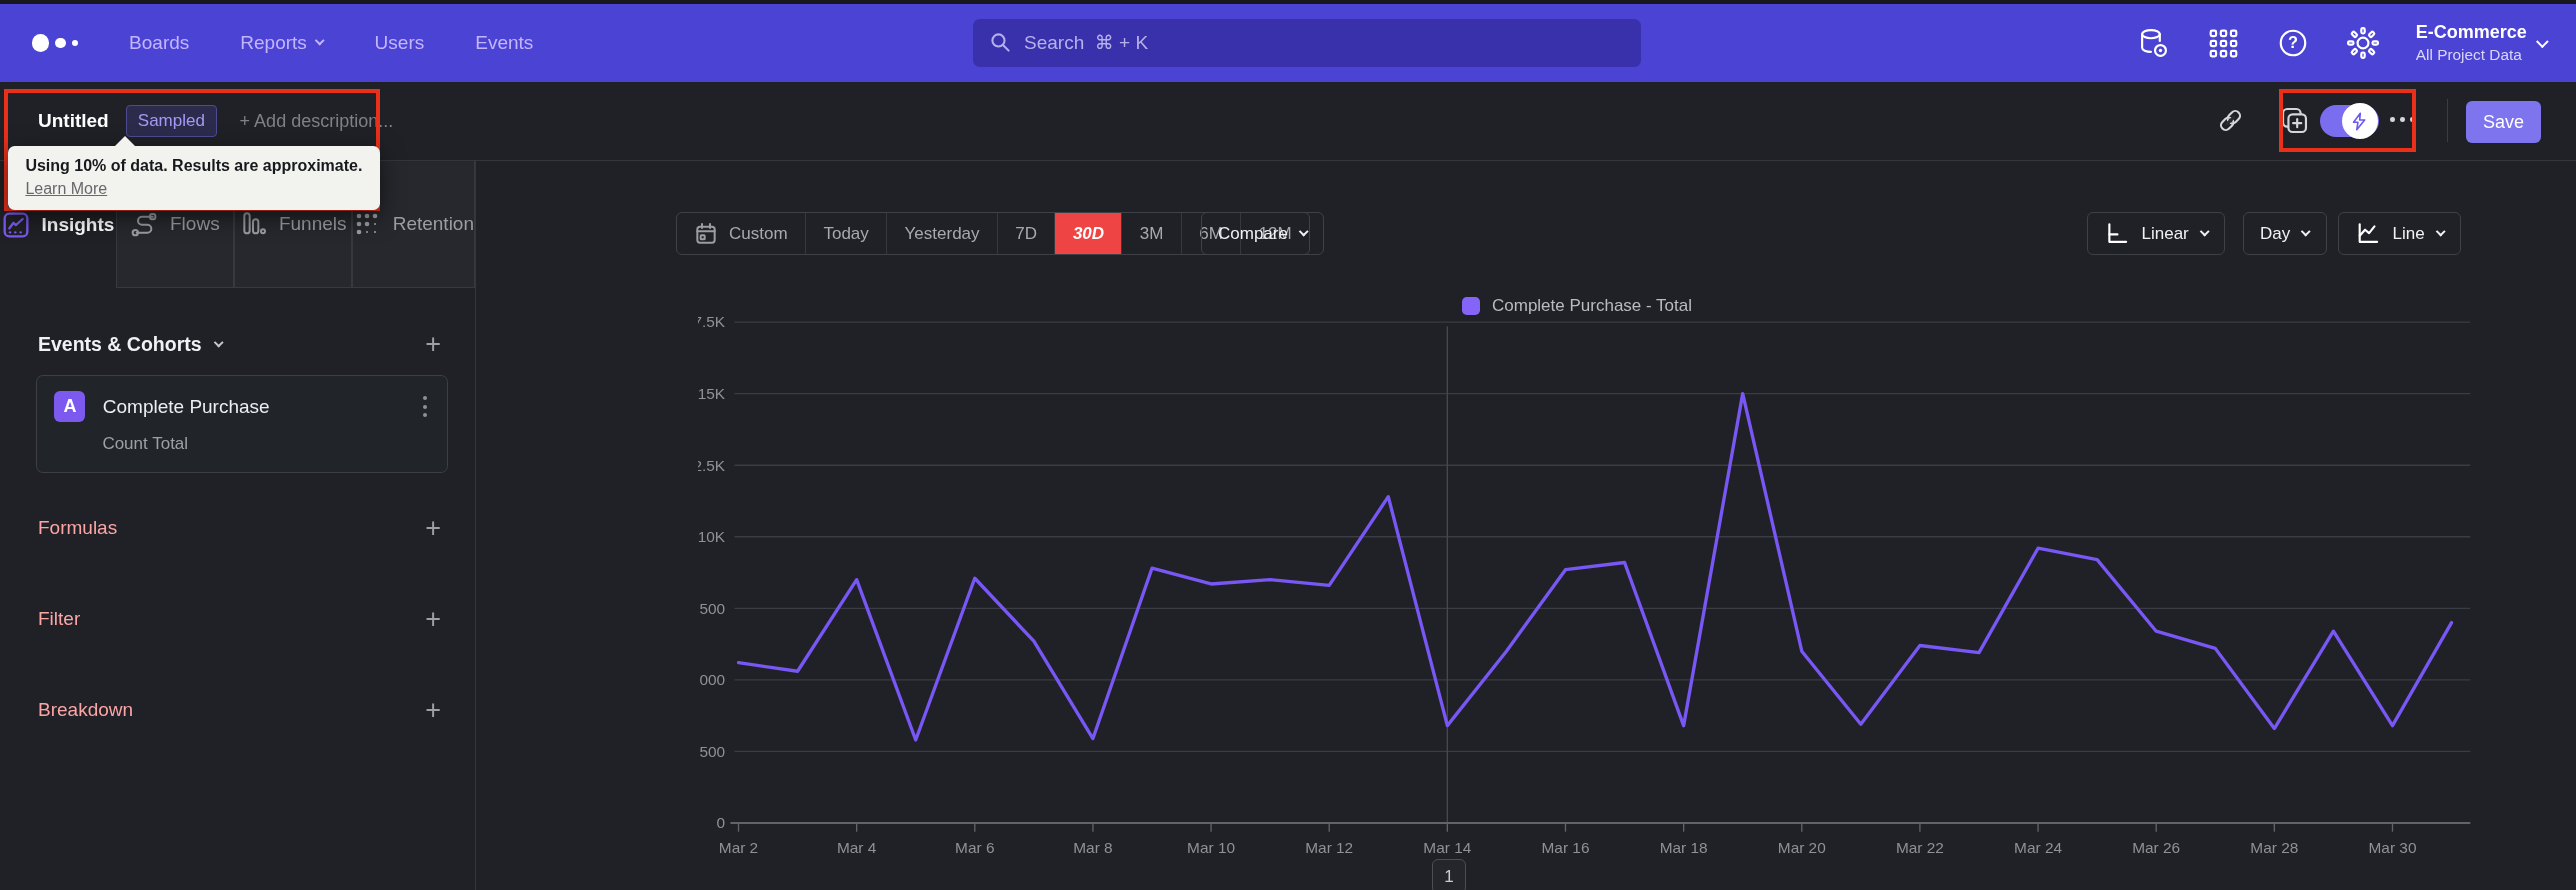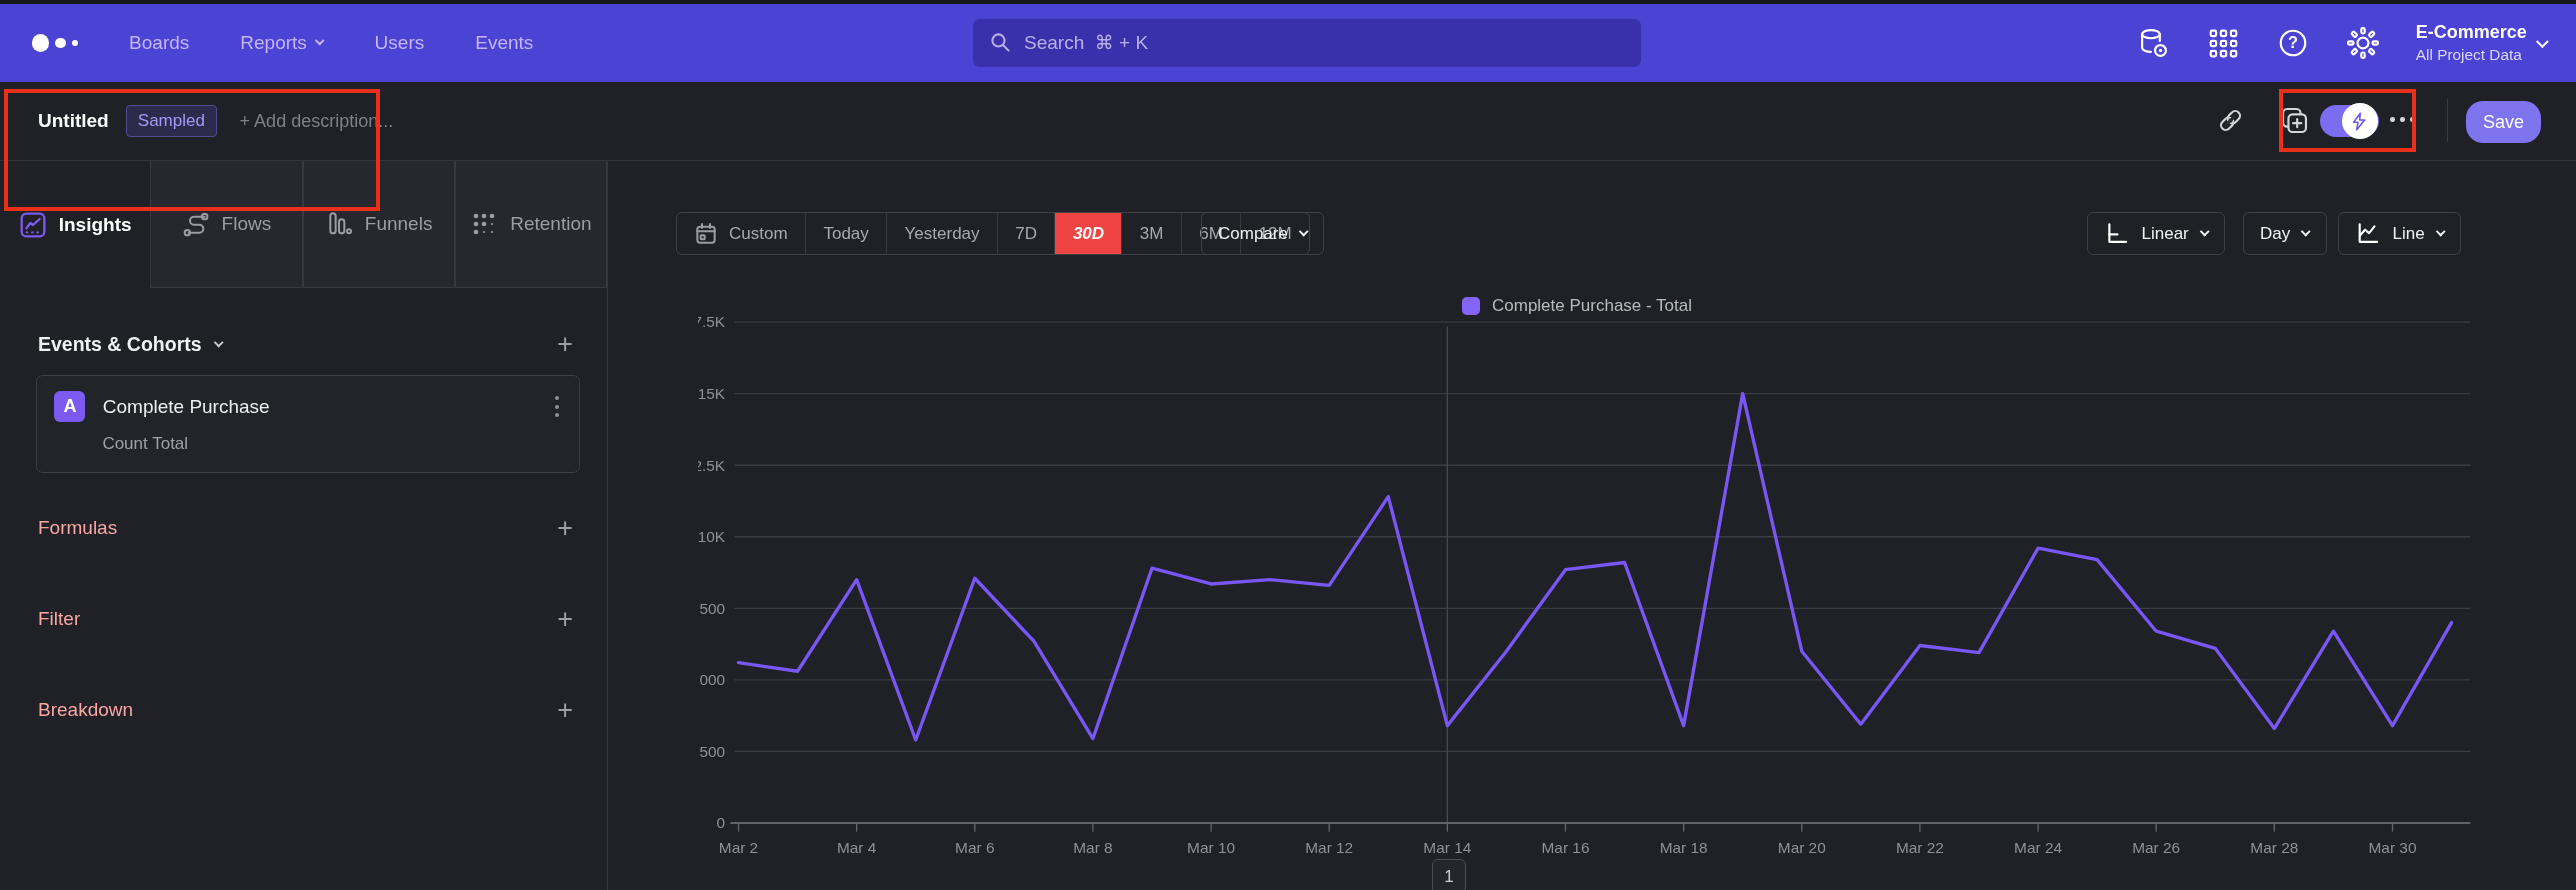--- a/index.html
+++ b/index.html
@@ -32,23 +32,23 @@
   .title-row{position:relative;height:79px;border-bottom:1.3px solid #33363b;display:flex;align-items:center;}
   .report-title{font-size:19px;font-weight:bold;color:#fff;margin-left:38px;}
   .sampled{margin-left:17.4px;background:var(--badge_bg);color:var(--badge_text);border:0.7px solid #4f4b93;border-radius:4px;font-size:17px;padding:4.7px 10.7px;cursor:pointer;}
   .add-desc{margin-left:23px;color:#7f8186;font-size:18px;cursor:text;}
   .tr-icon{position:absolute;top:19px;width:38px;height:38px;display:flex;align-items:center;justify-content:center;cursor:pointer;color:#d4d6da;}
   .toggle{position:absolute;left:2320px;top:23px;width:59px;height:32px;background:var(--toggle);border-radius:17.4px;cursor:pointer;}
   .toggle .knob{position:absolute;right:1.3px;top:-2px;width:36px;height:36px;background:#fff;border-radius:50%;display:flex;align-items:center;justify-content:center;}
   .dots-h{position:absolute;left:2390px;top:35px;display:flex;gap:5.4px;cursor:pointer;}
   .dots-h i{width:4.7px;height:4.7px;border-radius:50%;background:#d4d6da;}
   .vdiv{position:absolute;left:2447px;top:17.4px;width:1.3px;height:43px;background:#3a3d43;}
-  .save-btn{position:absolute;left:2466px;top:19px;width:75px;height:42px;background:var(--save);border:none;border-radius:17px;color:#fff;font-size:18px;cursor:pointer;}
-  
-  .sidebar{position:absolute;left:0;top:161px;width:608px;bottom:0;border-right:1.3px solid #33363b;}
+  .save-btn{position:absolute;left:2466px;top:19px;width:75px;height:42px;background:var(--save);border:none;border-radius:6px;color:#fff;font-size:18px;cursor:pointer;}
+  
+  .sidebar{position:absolute;left:0;top:161px;width:476px;bottom:0;border-right:1.3px solid #33363b;}
   .tab-strip{display:flex;height:127px;}
   .tab{flex:1;display:flex;align-items:center;justify-content:center;gap:12px;font-size:19px;color:#9b9da2;background:#26282d;border:0.7px solid #36393f;border-top:none;cursor:pointer;}
   .tab.active{background:transparent;border:none;color:#fff;font-weight:bold;}
   .side-section{display:flex;align-items:center;justify-content:space-between;padding:0 34px 0 38px;}
   .plus{font-size:27px;color:#9ea0a5;font-weight:300;cursor:pointer;line-height:1;}
   .sec-label{font-size:19px;color:#fca5a5;}
   .events-head{margin-top:43px;}
   .events-head .lbl{font-size:19.5px;font-weight:bold;color:#f0f1f3;display:flex;align-items:center;gap:13.4px;cursor:pointer;}
   .events-head .chev{color:#c6c8cc;}
   .event-card{margin:17.4px 27px 0 36px;background:#212429;border:1.3px solid #3c3f45;border-radius:6.7px;padding:14.8px 17.4px;cursor:pointer;}
@@ -399,14 +399,18 @@
       <text x="2350.689655172414" y="822" text-anchor="middle" fill="#8f9196" font-size="23">Mar 28</text>
       <line x1="2526.896551724138" x2="2526.896551724138" y1="777" y2="790" stroke="#616469" stroke-width="2"></line>
       <text x="2526.896551724138" y="822" text-anchor="middle" fill="#8f9196" font-size="23">Mar 30</text>
       <polyline points="60,537.96 148.10344827586206,550.7657142857142 236.20689655172413,414.1714285714286 324.3103448275862,653.2114285714285 412.41379310344826,412.03714285714284 500.51724137931035,505.9457142857143 588.6206896551724,651.0771428571429 676.7241379310345,397.09714285714284 764.8275862068965,420.57428571428574 852.9310344827586,414.1714285714286 941.0344827586207,422.7085714285714 1029.1379310344828,290.3828571428571 1117.2413793103449,631.8685714285714 1205.344827586207,520.8857142857144 1293.448275862069,399.2314285714286 1381.551724137931,388.56 1469.655172413793,631.8685714285714 1557.7586206896551,136.71428571428567 1645.8620689655172,520.8857142857144 1733.9655172413793,629.7342857142858 1822.0689655172414,512.3485714285714 1910.1724137931035,523.02 1998.2758620689656,367.21714285714285 2086.379310344828,384.2914285714286 2174.4827586206898,491.0057142857143 2262.5862068965516,516.6171428571429 2350.689655172414,636.1371428571429 2438.793103448276,491.0057142857143 2526.896551724138,631.8685714285714 2615,478.2" fill="none" stroke="#7857f5" stroke-width="5" stroke-linejoin="round" stroke-linecap="round"></polyline>
     </svg>
   <div class="page-btn">1</div>
 
   <div class="anno anno1"></div>
   <div class="anno anno2"></div>
 
+  <div class="tooltip">
+    <div class="tt-text">Using 10% of data. Results are approximate.</div>
+    <div class="tt-link">Learn More</div>
+  </div>
 </div>
 
 
 </body></html>

